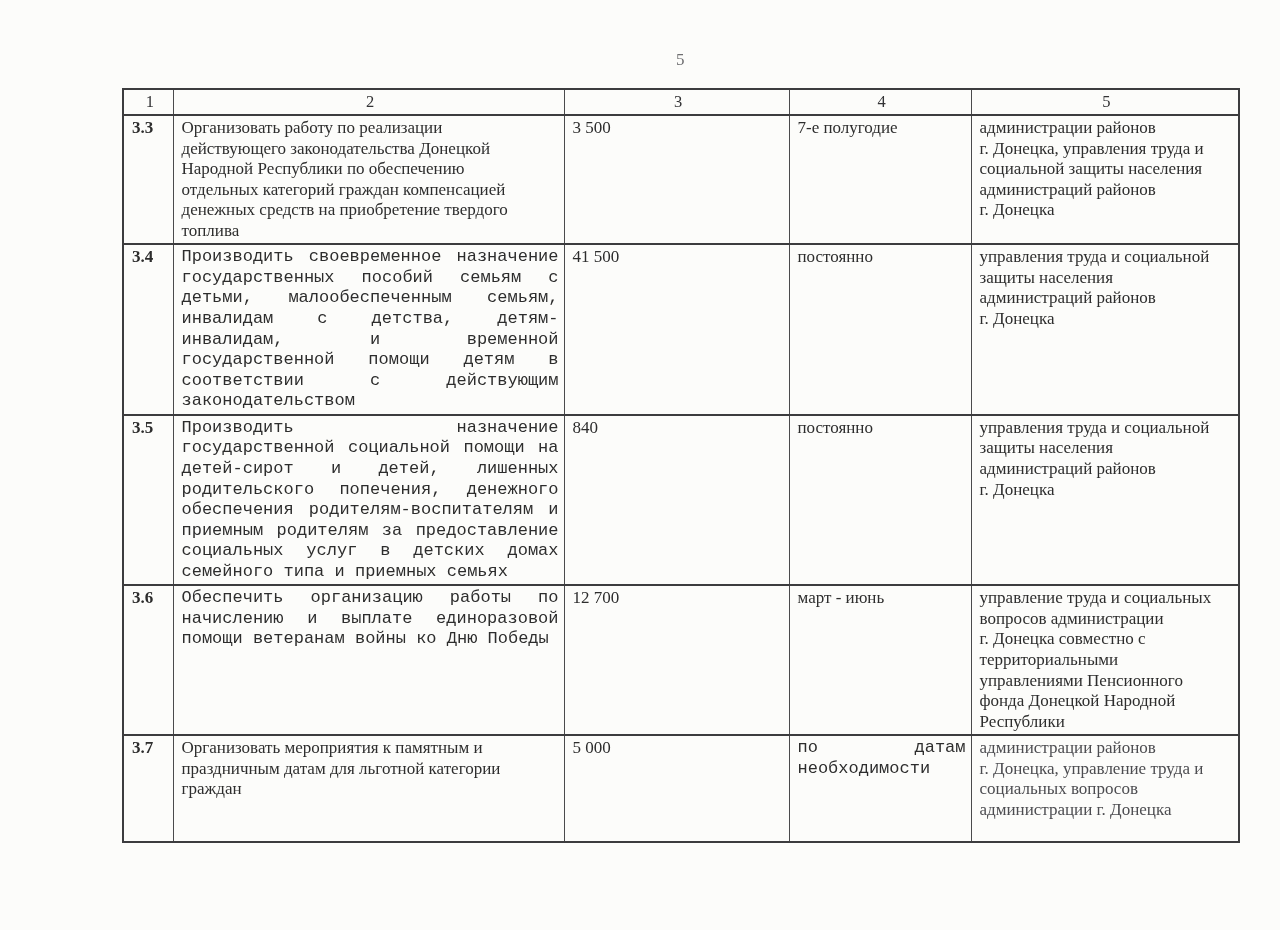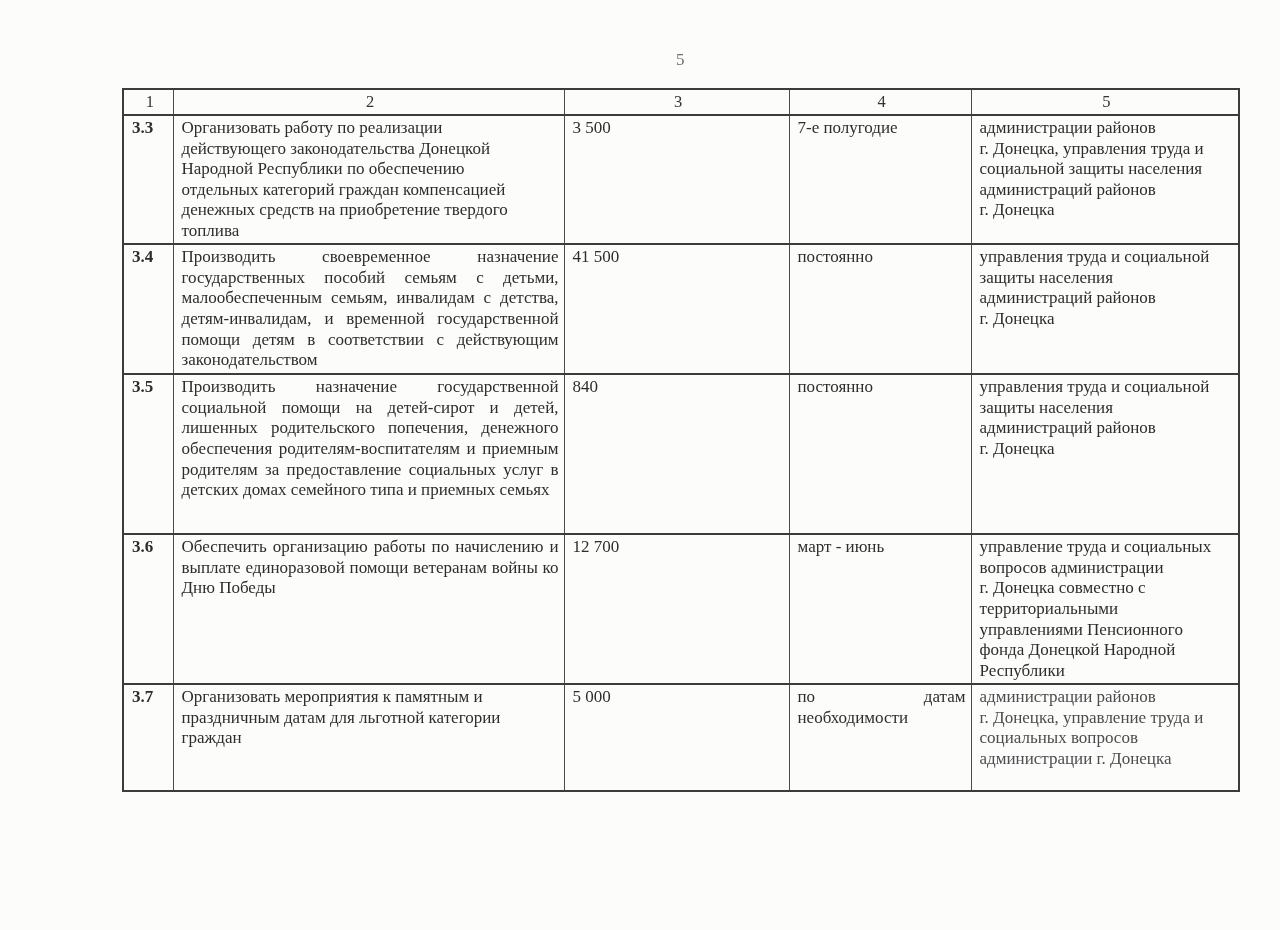--- a/index.html
+++ b/index.html
@@ -54,21 +54,21 @@
   }
   td.num {
     font-weight: bold;
     padding-left: 7px;
   }
   td.task { padding-right: 7px; }
   td.amount { padding-left: 11px; }
   td.period { padding-left: 8px; padding-right: 9px; }
   td.executor { padding-left: 9px; padding-right: 3px; }
   .pre { white-space: pre-line; }
-  .justify { text-align: justify; }
+  .justify { text-align: justify; font-family: Liberation Mono, monospace; }
   tr.h-header { height: 22px; }
   tr.h-r33 { height: 125px; }
   tr.h-r34 { height: 130px; }
   tr.h-r35 { height: 160px; }
   tr.h-r36 { height: 110px; }
   tr.h-r37 { height: 107px; padding-left: 41px; }
   td.faded { color: #4c4c50; }
 </style>
 </head>
 <body>

